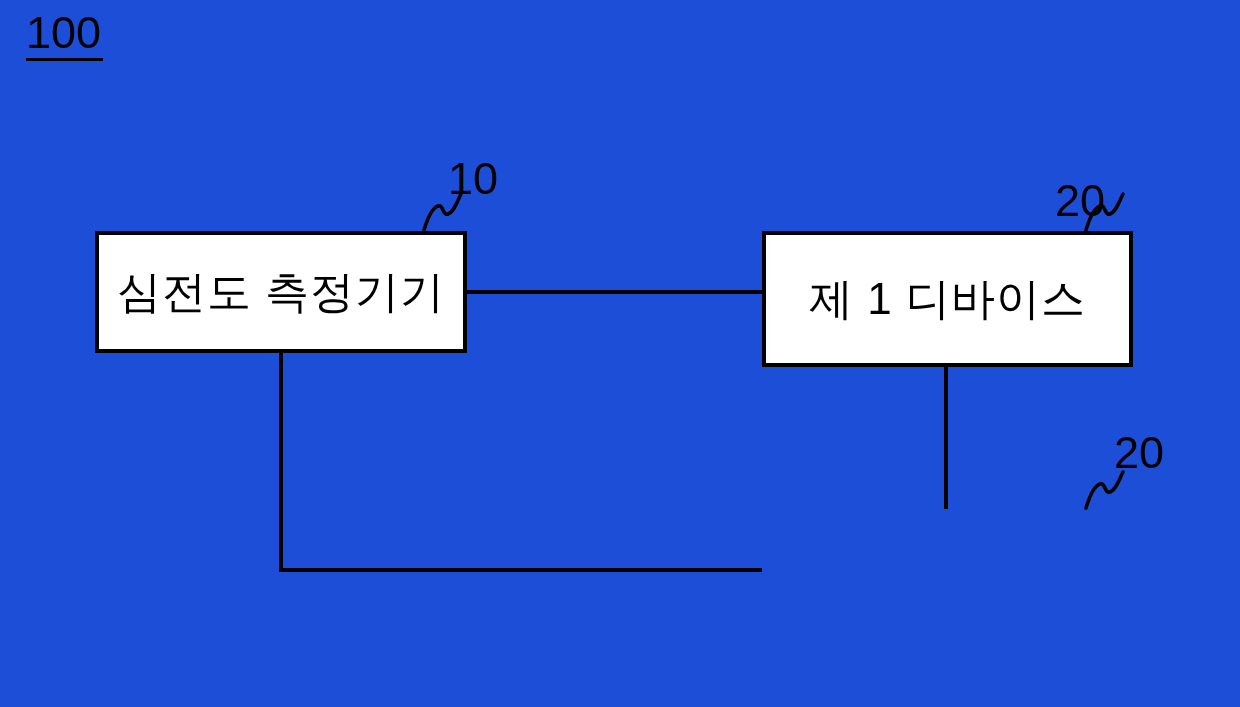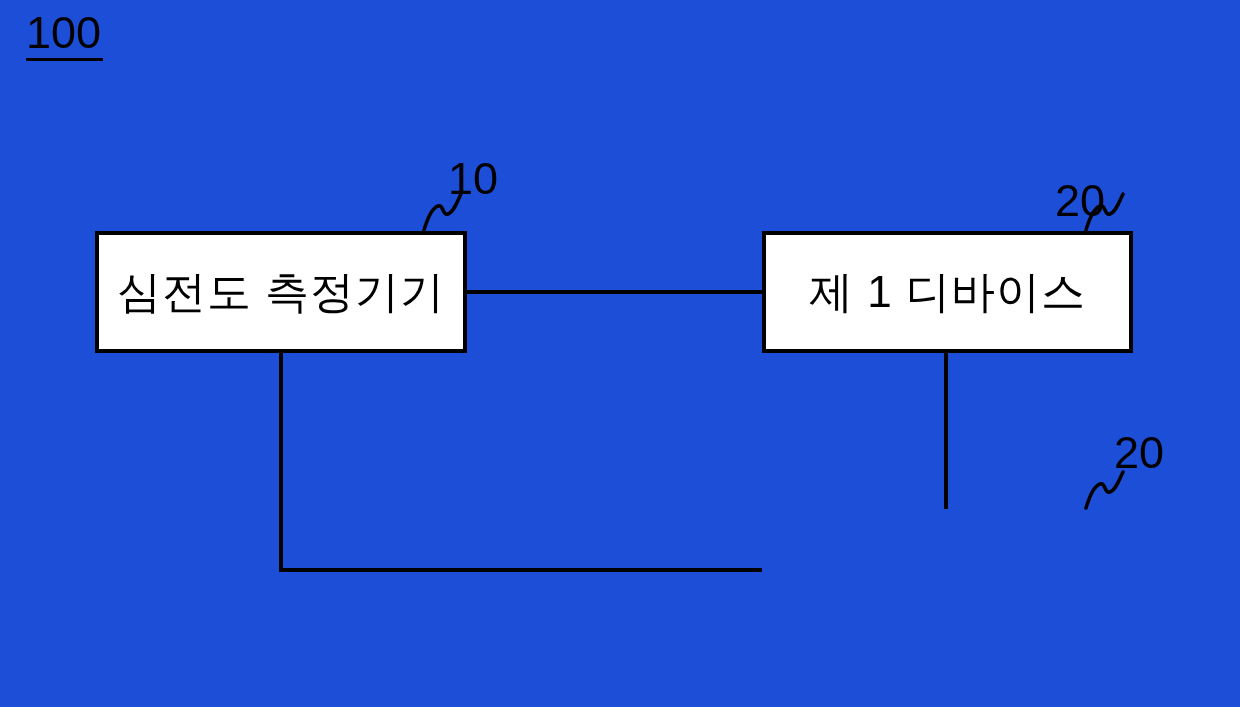--- a/index.html
+++ b/index.html
@@ -35,21 +35,21 @@
   .box {
     position: absolute;
     background: #ffffff;
     border: 4px solid #000000;
     box-sizing: border-box;
     display: flex;
     align-items: center;
     justify-content: center;
   }
   .box-ecg    { left: 95px;  top: 231px; width: 372px; height: 122px; }
-  .box-dev1   { left: 762px; top: 231px; width: 371px; height: 122px; }
+  .box-dev1   { left: 762px; top: 231px; width: 371px; height: 136px; }
   .box-dev2   { left: 762px; top: 509px; width: 371px; height: 123px; }
   .box-label {
     font-size: 44px;
     line-height: 1;
     letter-spacing: 1px;
     white-space: nowrap;
     color: #000000;
   }
   .ref-num {
     position: absolute;

